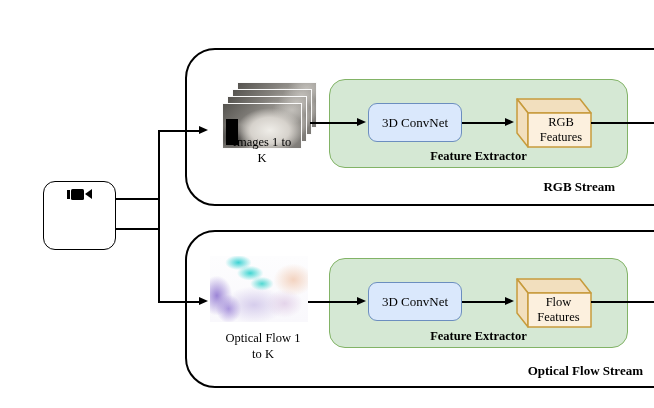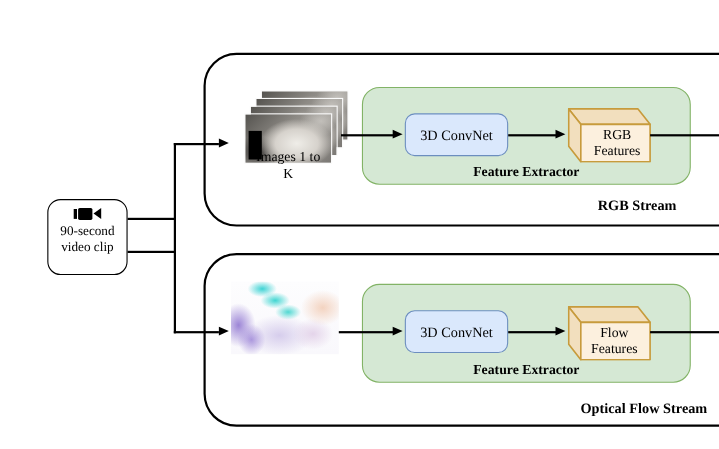--- a/index.html
+++ b/index.html
@@ -79,24 +79,20 @@
 
   <div class="abs stream-label" style="right:39px;top:179px;">RGB Stream</div>
   <div class="abs stream-label" style="right:11px;top:363px;">Optical Flow Stream</div>
 
   <div class="abs" id="source-box">
     <div id="cam-icon">
       <div id="cam-bar"></div>
       <div id="cam-body"></div>
       <div id="cam-lens"></div>
     </div>
-    <div id="source-text">
-      <div class="source-line">90-second</div>
-      <div class="source-line">video clip</div>
-    </div>
   </div>
 
   <div class="abs hline" style="left:116px;top:198px;width:43px;"></div>
   <div class="abs hline" style="left:116px;top:228px;width:43px;"></div>
   <div class="abs vline" style="left:158px;top:130px;height:173px;"></div>
   <div class="abs hline" style="left:158px;top:130px;width:41px;"></div>
   <div class="abs arrowhead" style="left:199px;top:126px;"></div>
   <div class="abs hline" style="left:158px;top:301px;width:41px;"></div>
   <div class="abs arrowhead" style="left:199px;top:297px;"></div>
 
@@ -127,20 +123,24 @@
     <div>Features</div>
   </div>
 
   <div class="abs hline" style="left:310px;top:122px;width:48px;"></div>
   <div class="abs arrowhead" style="left:357px;top:118px;"></div>
   <div class="abs hline" style="left:462px;top:122px;width:44px;"></div>
   <div class="abs arrowhead" style="left:505px;top:118px;"></div>
   <div class="abs hline" style="left:591px;top:122px;width:64px;"></div>
 
   <div class="abs" id="flow-image"></div>
+  <div class="abs input-label" style="left:206px;top:330px;width:114px;">
+    <div>Optical Flow 1</div>
+    <div>to K</div>
+  </div>
 
   <div class="abs extractor" style="left:329px;top:258px;width:299px;height:90px;">
     <div class="extractor-label">Feature Extractor</div>
   </div>
   <div class="abs convnet" style="left:368px;top:282px;width:94px;height:39px;">
     <span>3D ConvNet</span>
   </div>
   <svg class="abs cuboid" style="left:516px;top:278px;" width="76" height="50" viewBox="-1 -1 76 50">
     <polygon class="cuboid-top" points="0,0 63,0 74,14 11,14"></polygon>
     <polygon class="cuboid-left" points="0,0 11,14 11,48 0,34"></polygon>

